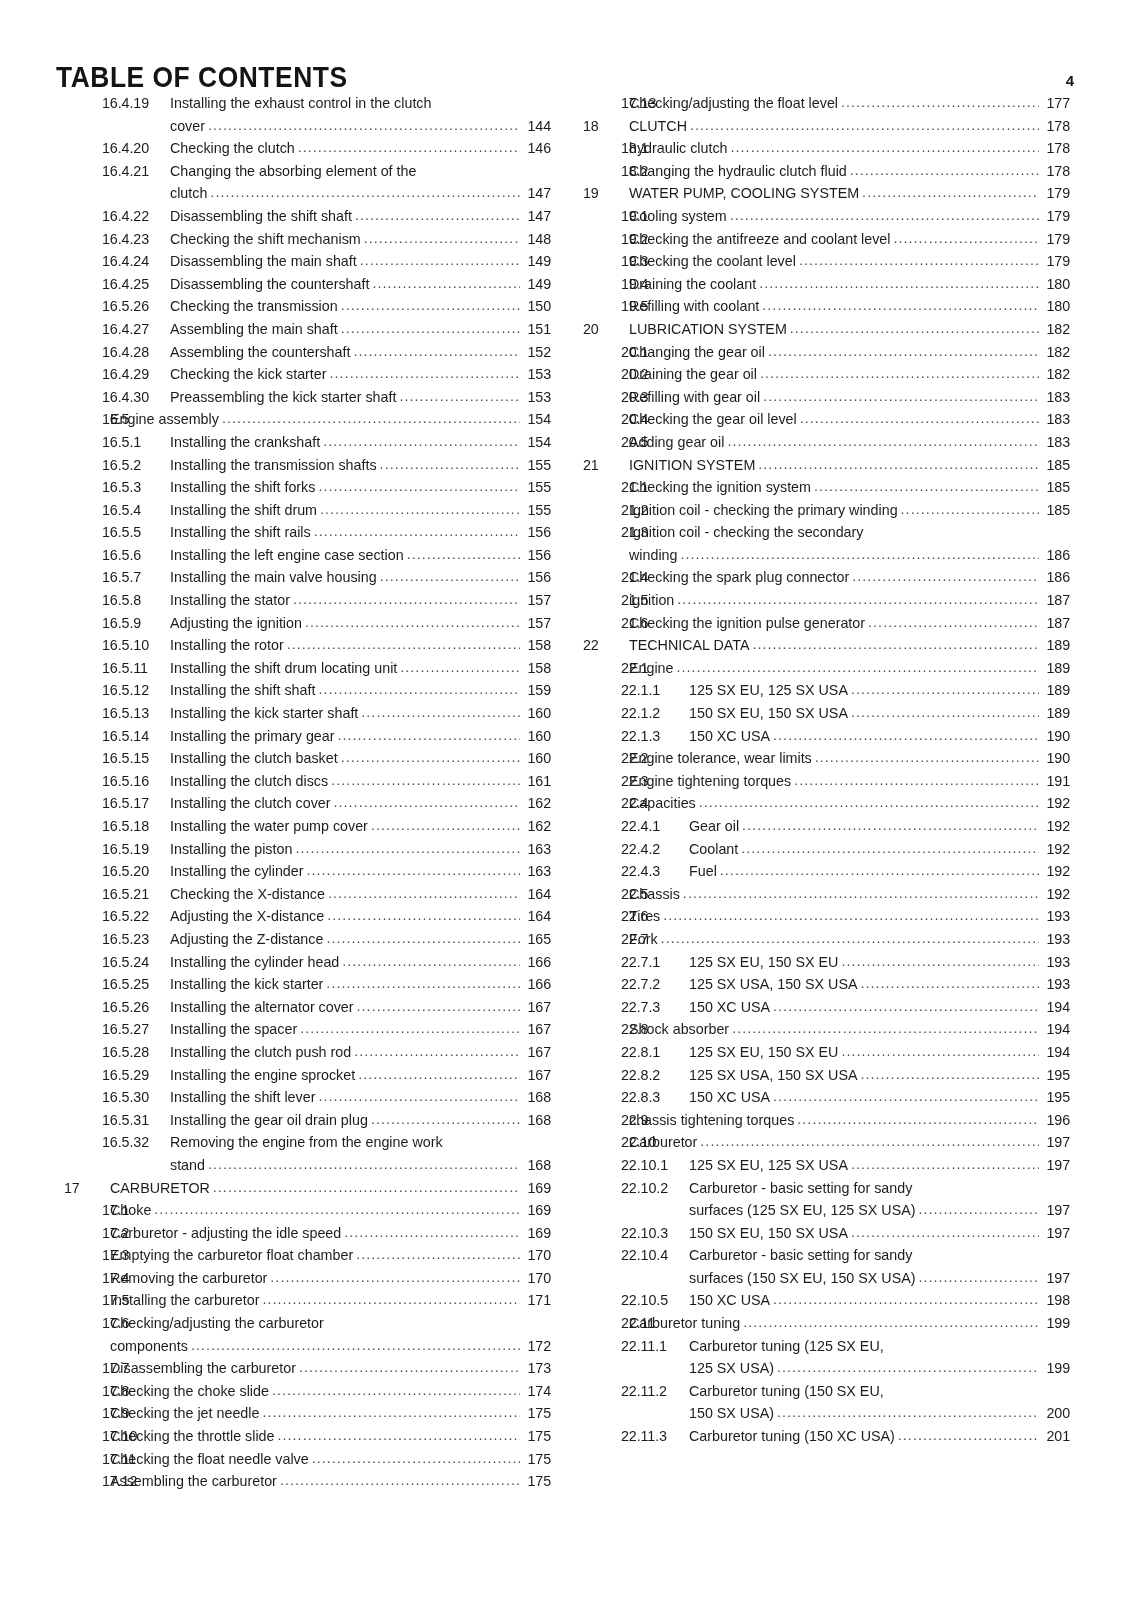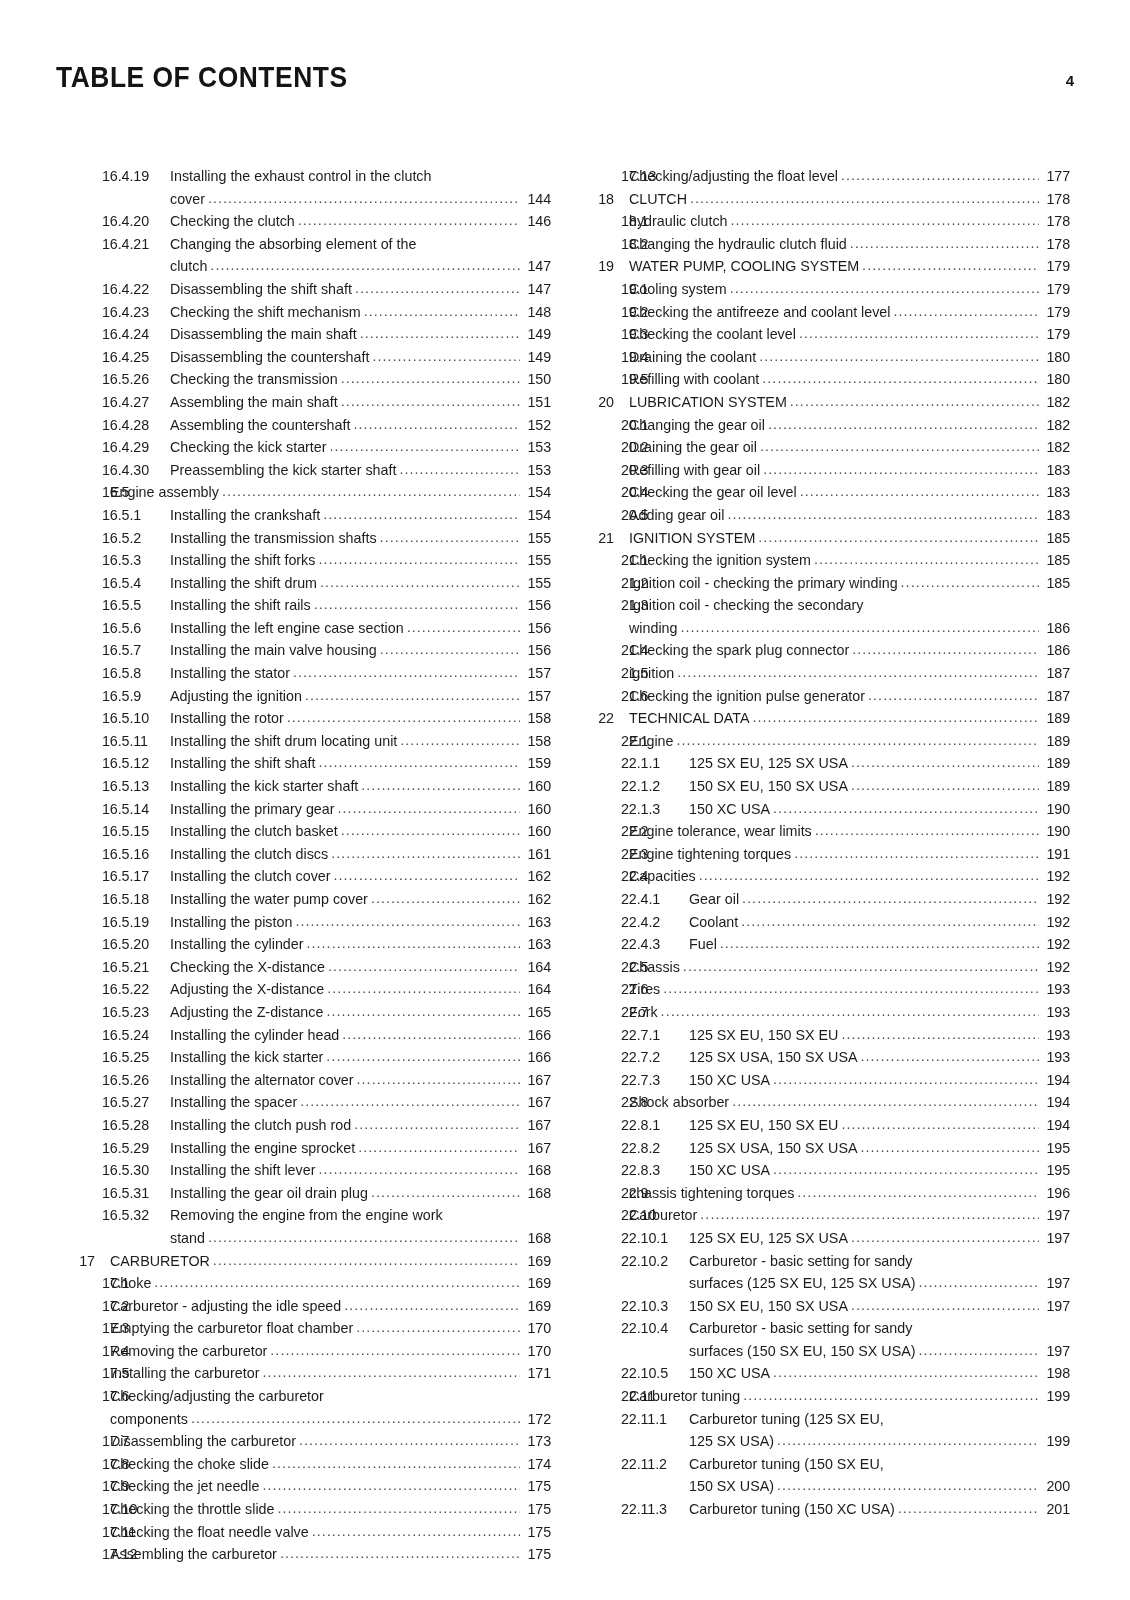--- a/index.html
+++ b/index.html
@@ -17,21 +17,20 @@
   .page {
     width: 1130px; height: 1600px;
     padding: 40px 56px 0 56px;
     position: relative;
   }
   .page-header {
     display: flex;
     align-items: flex-end;
     justify-content: space-between;
     height: 52px;
-    margin-bottom: 26px;
   }
   .page-title {
     font-size: 30px;
     font-weight: bold;
     letter-spacing: 0.6px;
     line-height: 1;
     transform: scaleX(0.88);
     transform-origin: left bottom;
     font-family: "Liberation Sans Narrow", "Liberation Sans", sans-serif;
     color: #141414;
@@ -44,21 +43,20 @@
   }
 
   .columns {
     display: flex;
     gap: 24px;
     align-items: flex-start;
   }
   .toc-column {
     width: 495px;
     flex: 0 0 495px;
-    margin-top: 47px;
   }
 
   
   .toc-entry {
     display: flex;
     align-items: flex-start;
     font-size: 14.3px;
     line-height: 22.6px;
     color: #1c1c1c;
   }
@@ -101,21 +99,21 @@
   }
   .toc-cont {
     display: flex;
     align-items: baseline;
     width: 100%;
     justify-content: center;
   }
 
   
   .lvl1 { padding-left: 8px; }
-  .lvl1 > .toc-num { width: 46px; text-align: center; }
+  .lvl1 > .toc-num { width: 46px; }
   .lvl2 { padding-left: 8px; }
   .lvl2 > .toc-num { width: 46px; padding-left: 38px; }
   .lvl3 { padding-left: 8px; }
   .lvl3 > .toc-num { width: 46px; padding-left: 38px; }
 
   
   .gut-s > .toc-num { width: 84px; }
   .ti-1 > .toc-body { padding-left: 22px; }
 
   .nowrap-text { white-space: nowrap; }

